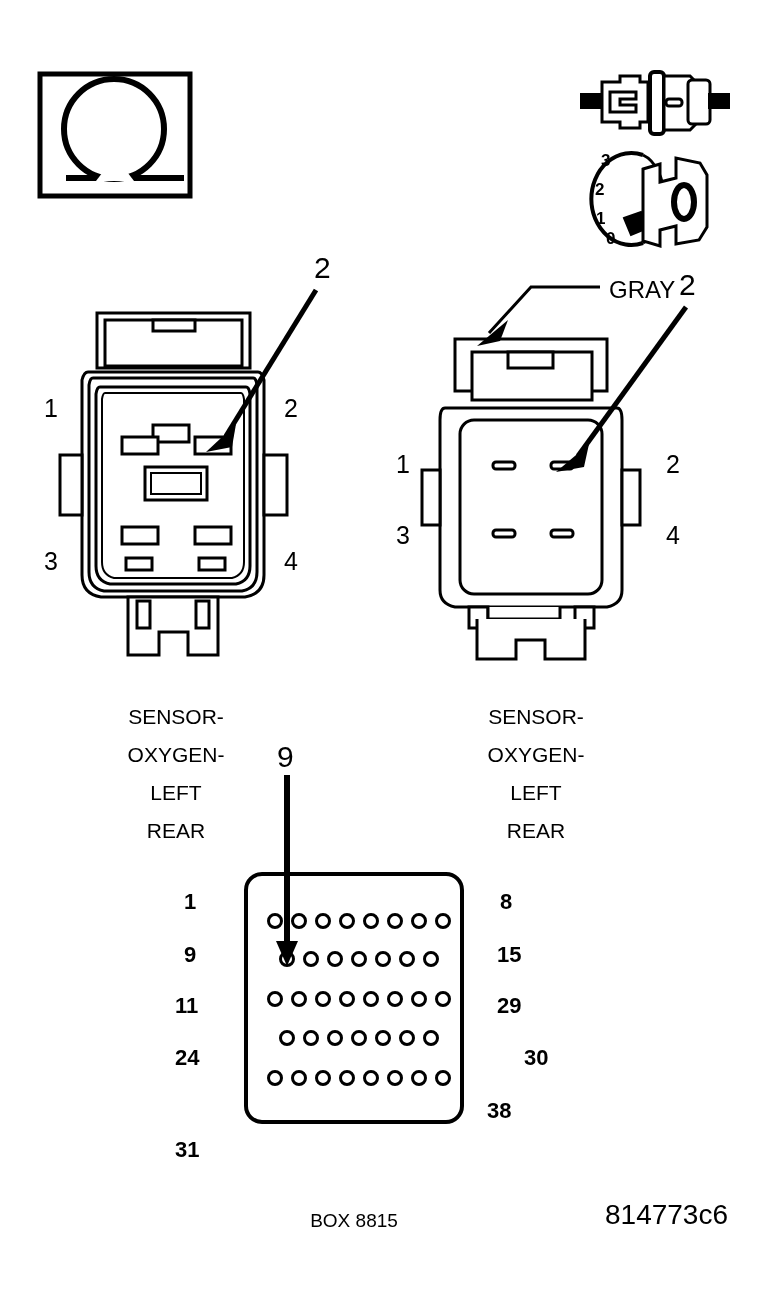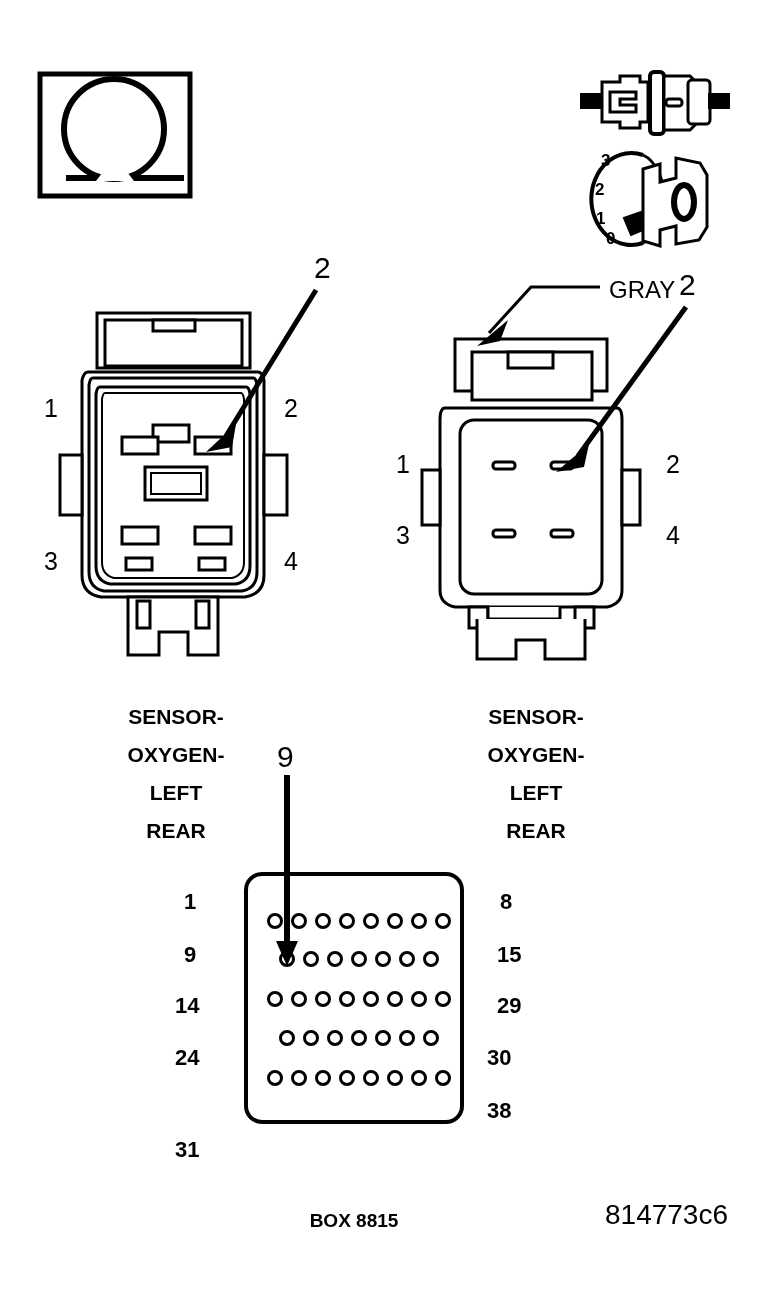--- a/index.html
+++ b/index.html
@@ -14,21 +14,21 @@
     color: #000000;
     overflow: hidden;
   }
   .canvas { position: absolute; inset: 0; }
   svg.layer { position: absolute; left: 0; top: 0; width: 771px; height: 1308px; }
   .txt { position: absolute; white-space: pre; color: #000; }
   .lbl-num { font-size: 25px; font-weight: normal; font-family: "Liberation Sans", sans-serif; }
   .lbl-call { font-size: 30px; font-weight: normal; }
   .lbl-gray { font-size: 24px; font-weight: normal; letter-spacing: 0px; }
   .lbl-key { font-size: 17px; font-weight: bold; }
-  .lbl-title { font-size: 21px; font-weight: bold; text-align: center; }
+  .lbl-title { font-size: 21px; font-weight: normal; text-align: center; }
   .lbl-pin { font-size: 22px; font-weight: bold; }
   .lbl-code { font-size: 28px; font-weight: normal; }
   .center-col { position: absolute; text-align: center; }
 </style>
 </head>
 <body>
 
 <div class="canvas">
 
   <svg class="layer" viewBox="0 0 771 1308">
@@ -234,27 +234,27 @@
     <div class="lbl-title">SENSOR-</div>
     <div class="lbl-title" style="margin-top:14px;">OXYGEN-</div>
     <div class="lbl-title" style="margin-top:14px;">LEFT</div>
     <div class="lbl-title" style="margin-top:14px;">REAR</div>
   </div>
 
   <div class="txt lbl-call" style="left:277px; top:740px;">9</div>
 
   <div class="txt lbl-pin" style="left:184px; top:889px;">1</div>
   <div class="txt lbl-pin" style="left:184px; top:942px;">9</div>
-  <div class="txt lbl-pin" style="left:175px; top:993px;">14</div>
+  <div class="txt lbl-pin" style="left:175px; top:993px;">11</div>
   <div class="txt lbl-pin" style="left:175px; top:1045px;">24</div>
   <div class="txt lbl-pin" style="left:175px; top:1098px;margin-top:39px;">31</div>
 
   <div class="txt lbl-pin" style="left:500px; top:889px;">8</div>
   <div class="txt lbl-pin" style="left:497px; top:942px;">15</div>
   <div class="txt lbl-pin" style="left:497px; top:993px;">29</div>
-  <div class="txt lbl-pin" style="left:487px; top:1045px;">30</div>
+  <div class="txt lbl-pin" style="left:524px; top:1045px;">30</div>
   <div class="txt lbl-pin" style="left:487px; top:1098px;text-align:right;">38</div>
 
   <div class="center-col lbl-title" style="left:224px; top:1210px; width:260px; font-size:19px;">BOX 8815</div>
 
   <div class="txt lbl-code" style="left:605px; top:1199px;">814773c6</div>
 
 </div>
 
 </body></html>

